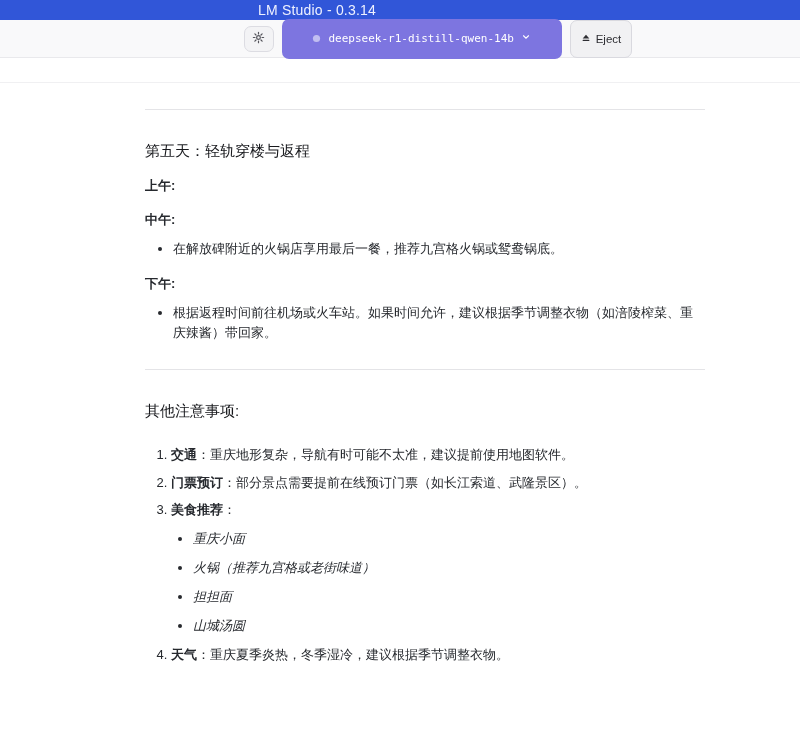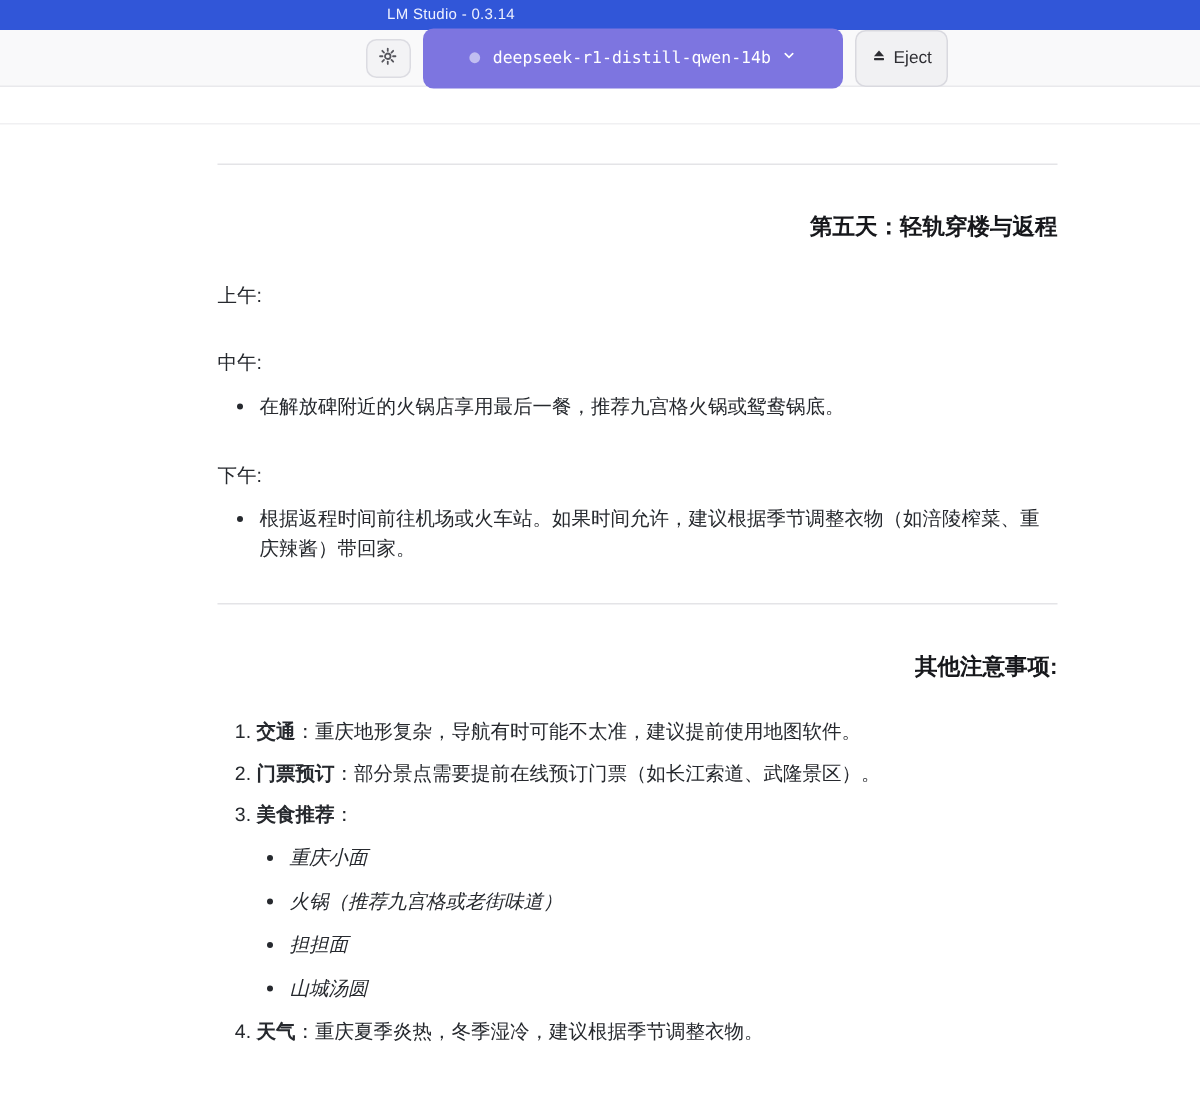--- a/index.html
+++ b/index.html
@@ -2,43 +2,43 @@
 <html style="--titlebar: #3156d8; --model_pill: #7d75e0;"><head>
 <meta charset="utf-8">
 <style>
   * { margin:0; padding:0; box-sizing:border-box; }
   html,body { width:800px; height:733px; overflow:hidden; background:#fff;
     font-family:"Liberation Sans","DejaVu Sans",sans-serif; }
 
   
   .titlebar { height:20px; background:var(--titlebar,#3156d8); position:relative; }
   .titlebar .title { position:absolute; left:258px; top:50%; transform:translateY(-50%);
-    color:#eef1ff; font-size:10px; letter-spacing:.2px; }
+    color:#eef1ff; font-size:14px; letter-spacing:.2px; }
 
   
   .toolbar { height:38px; background:#f9f9fa; border-bottom:1px solid #e9e9ec;
     display:flex; align-items:center; justify-content:center; }
   .toolbar-inner { display:flex; align-items:center; gap:8px; transform:translateX(38px); }
   .icon-btn { width:30px; height:26px; border:1px solid #dcdce2; border-radius:7px;
     background:#f3f3f5; color:#55555c; display:flex; align-items:center; justify-content:center; cursor:pointer; }
   .model-pill { height:40px; min-width:280px; background:var(--model_pill,#7d75e0);
     border:none; border-radius:7px; color:#fff;
     font-family:"DejaVu Sans Mono","Liberation Mono",monospace; font-size:11px;
     display:flex; align-items:center; justify-content:center; gap:7px; padding:0 14px; cursor:pointer; }
   .model-pill .dot { opacity:.75; display:flex; }
   .eject-btn { height:38px; border:1px solid #d9d9df; border-radius:7px; background:#f1f1f3;
     color:#2e2e33; font-size:11.5px; display:flex; gap:5px; padding:0 10px; align-items:center; cursor:pointer; }
 
   .substrip { height:25px; background:#fff; border-bottom:1px solid #f0f0f2; }
 
   
   .content { padding:0 95px 0 145px; color:#26292e; font-size:13px; }
   .md-hr { border:none; border-top:1px solid #e4e4e7; margin:26px 0 0; }
-  .md-h3 { font-size:15px; font-weight:700; color:#17181c; margin:32px 0 14px;text-align:right; }
-  .md-label { font-weight:400; margin:27px 0 10px; }
+  .md-h3 { font-size:15px; font-weight:400; color:#17181c; margin:32px 0 14px; }
+  .md-label { font-weight:700; margin:16px 0 10px; }
   ul.md-ul { margin:10px 0 16px; padding-left:28px; list-style:disc; }
   ol.md-ol { margin:24px 0 14px; padding-left:26px; }
   li { margin:7px 0; line-height:1.55; }
   ul.md-sub { margin:8px 0 4px 0; padding-left:22px; list-style:disc; }
   ul.md-sub li { margin:9px 0;font-style:italic; }
 </style>
 </head>
 <body>
 
 <div class="titlebar">

